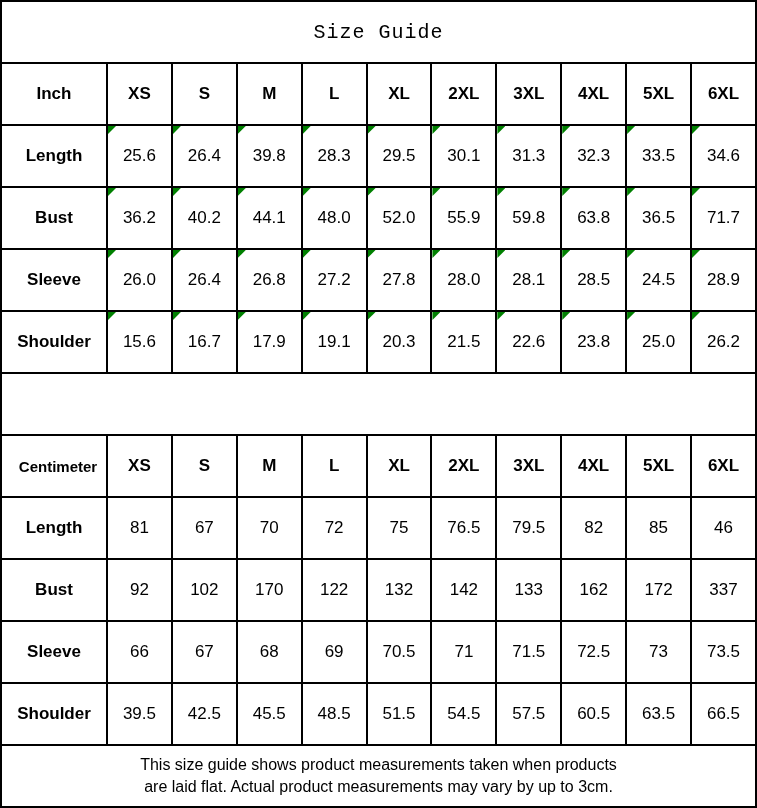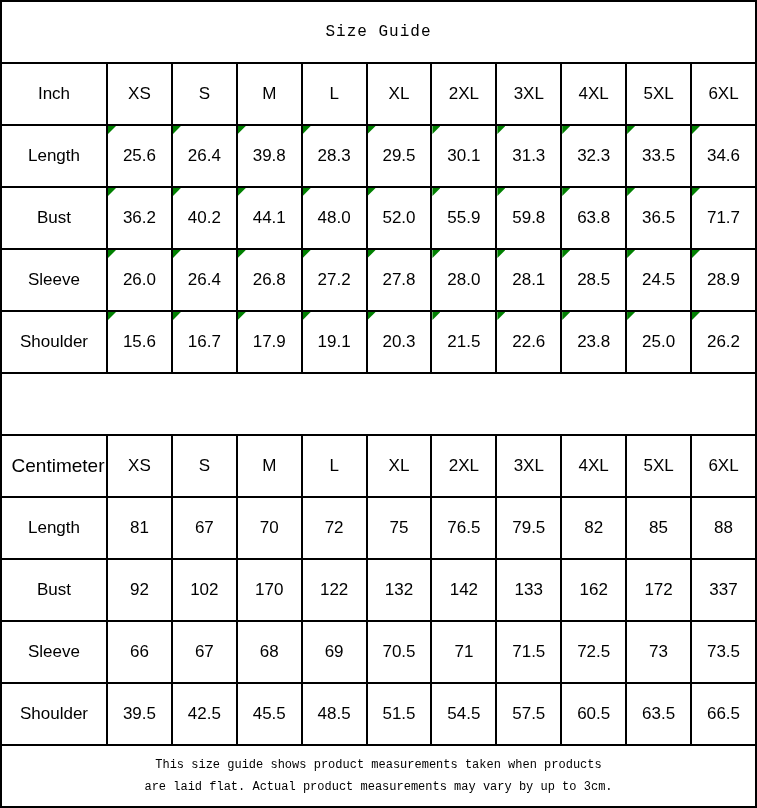--- a/index.html
+++ b/index.html
@@ -17,47 +17,47 @@
     border: 2px solid #000000;
     text-align: center;
     vertical-align: middle;
     padding: 0;
     overflow: hidden;
   }
   tr { height: 62px; }
 
   .title-cell {
     font-family: "Liberation Mono", "DejaVu Sans Mono", monospace;
-    font-size: 16px;
+    font-size: 20px;
     letter-spacing: 1px;
     border-radius: 8px;
   }
   .hdr {
     font-family: "Liberation Sans", "DejaVu Sans", sans-serif;
-    font-weight: normal;
+    font-weight: bold;
     font-size: 17px;
   }
   .cell {
     font-family: "Liberation Sans", "DejaVu Sans", sans-serif;
     font-size: 17px;
     position: relative;
   }
   .tri {
     position: absolute;
     top: 0;
     left: 0;
     width: 8px;
     height: 8px;
     background: #008000;
     clip-path: polygon(0 0, 100% 0, 0 100%);
   }
   .gap-cell { background: #ffffff; }
   .footer-cell {
-    font-family: Liberation Mono, monospace;
-    font-size: 12px;
+    font-family: Liberation Sans, sans-serif;
+    font-size: 16px;
     line-height: 22px;
     height: 62px;
   }
 </style>
 </head>
 <body>
 
 <table id="size-guide">
   <colgroup>
     <col style="width:106px">
@@ -137,21 +137,21 @@
       <td class="cell"><span class="tri"></span><span>23.8</span></td>
       <td class="cell"><span class="tri"></span><span>25.0</span></td>
       <td class="cell"><span class="tri"></span><span>26.2</span></td>
     </tr>
 
     <tr>
       <td colspan="11" class="gap-cell"></td>
     </tr>
 
     <tr>
-      <td class="hdr" style="font-size:19px;padding-left:8px;">Centimeter</td>
+      <td class="hdr" style="font-size:15px;padding-left:8px;">Centimeter</td>
       <td class="hdr">XS</td>
       <td class="hdr">S</td>
       <td class="hdr">M</td>
       <td class="hdr">L</td>
       <td class="hdr">XL</td>
       <td class="hdr">2XL</td>
       <td class="hdr">3XL</td>
       <td class="hdr">4XL</td>
       <td class="hdr">5XL</td>
       <td class="hdr">6XL</td>
@@ -161,21 +161,21 @@
       <td class="hdr">Length</td>
       <td class="cell"><span>81</span></td>
       <td class="cell"><span>67</span></td>
       <td class="cell"><span>70</span></td>
       <td class="cell"><span>72</span></td>
       <td class="cell"><span>75</span></td>
       <td class="cell"><span>76.5</span></td>
       <td class="cell"><span>79.5</span></td>
       <td class="cell"><span>82</span></td>
       <td class="cell"><span>85</span></td>
-      <td class="cell"><span>88</span></td>
+      <td class="cell"><span>46</span></td>
     </tr>
 
     <tr>
       <td class="hdr">Bust</td>
       <td class="cell"><span>92</span></td>
       <td class="cell"><span>102</span></td>
       <td class="cell"><span>170</span></td>
       <td class="cell"><span>122</span></td>
       <td class="cell"><span>132</span></td>
       <td class="cell"><span>142</span></td>

